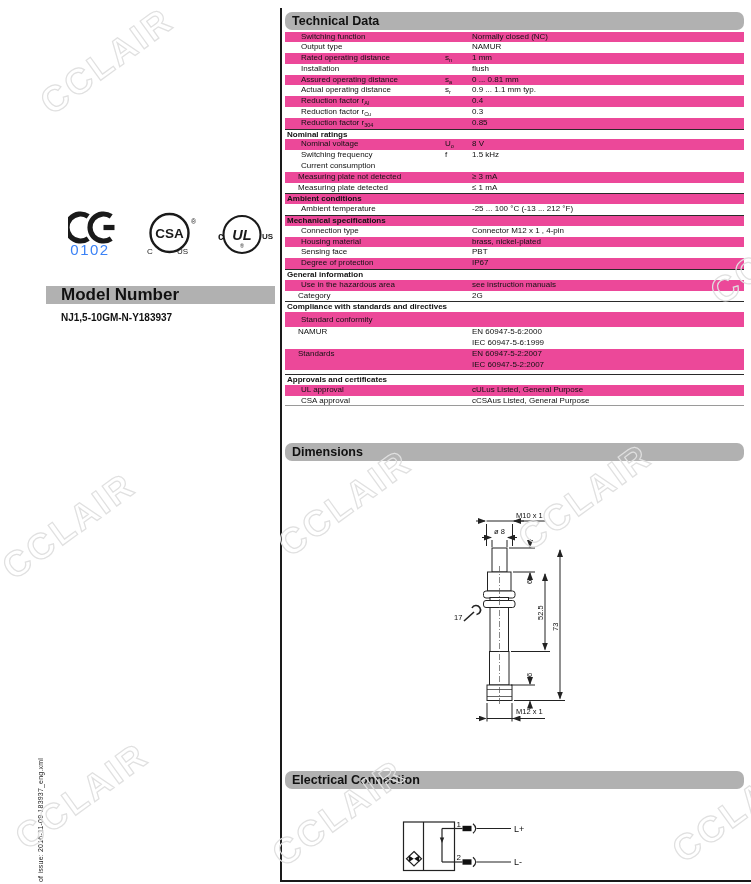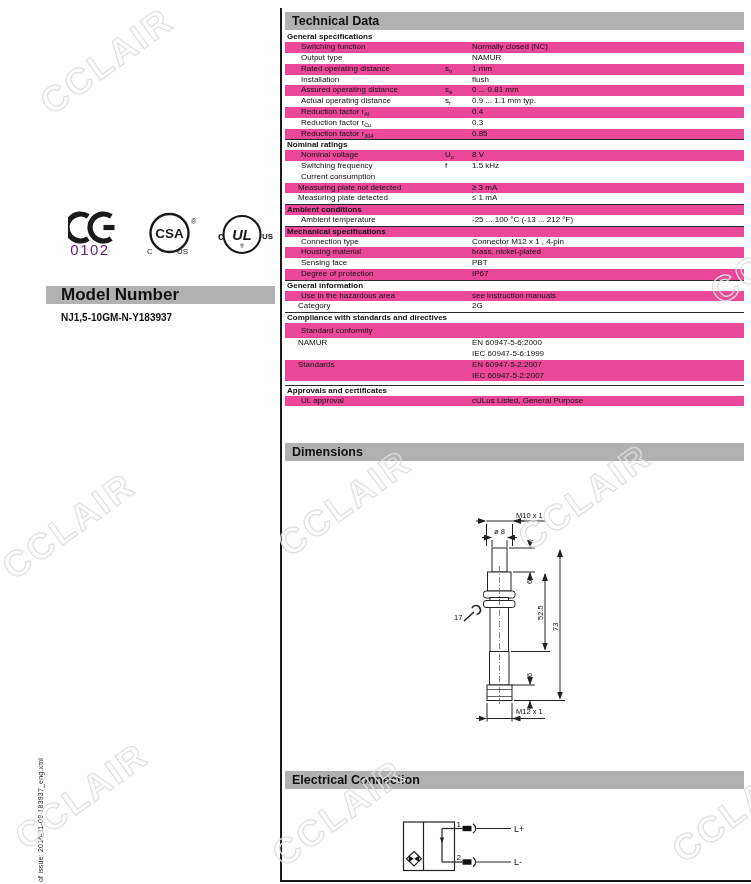--- a/index.html
+++ b/index.html
@@ -9,40 +9,40 @@
   .wm{position:absolute;z-index:3;font-weight:bold;font-size:36px;letter-spacing:3px;
       transform:rotate(-36deg);color:#ededed;pointer-events:none;user-select:none;}
   @supports (-webkit-text-stroke: 1px red){
     .wm{color:rgba(255,255,255,0.05);-webkit-text-stroke:1.2px #e0e0e0;}
   }
   
   #vline{position:absolute;left:280px;top:8px;width:2px;height:874px;background:#1a1a1a;z-index:1;}
   #bline{position:absolute;left:281px;top:880px;width:470px;height:2px;background:#1a1a1a;z-index:1;}
   
   .bar{position:absolute;left:285px;width:459px;height:18px;line-height:18px;background:#b1b1b1;
-       font-size:12.5px;font-weight:bold;padding-left:7px;box-sizing:border-box;z-index:2;}
+       font-size:12.5px;font-weight:bold;padding-left:7px;box-sizing:border-box;z-index:2;border-radius:7px;}
   
   #tdtable{position:absolute;left:285px;top:31.5px;width:459px;z-index:2;}
   .trow{position:relative;height:10.8px;line-height:10.9px;font-size:8px;box-sizing:border-box;}
   .trow.sec{font-weight:bold;}
   .trow.sh{background:#ec4899;}
   .trow.bt{border-top:1px solid #2a2a2a;}
   .trow.bb{border-bottom:1px solid #9a9a9a;}
   .trow.two{height:21.6px;}
   .trow.tall{height:15px;line-height:15px;}
   .trow.gap{height:3.5px;}
   .lbl{display:inline-block;white-space:nowrap;}
   .ind0{padding-left:2px;}.ind1{padding-left:16px;}.ind2{padding-left:13px;}
   .sym{position:absolute;left:160px;top:0;white-space:nowrap;}
   .val{position:absolute;left:187px;top:0;white-space:nowrap;}
   #tdtable sub,.lbl sub{font-size:5.5px;vertical-align:-1.5px;line-height:0;}
   
   #ce-mark{position:absolute;left:68px;top:211px;z-index:2;}
   #ce-num{position:absolute;left:64px;top:241px;width:52px;text-align:center;
-          font-size:15px;letter-spacing:1.5px;color:#701a75;z-index:2;}
+          font-size:15px;letter-spacing:1.5px;color:#3b82f6;z-index:2;}
   #csa-mark{position:absolute;left:145px;top:212px;z-index:2;}
   #ul-mark{position:absolute;left:216px;top:214px;z-index:2;}
   #model-bar{position:absolute;left:46px;top:286px;width:229px;height:18px;line-height:18px;
              background:#b1b1b1;font-size:17px;font-weight:bold;padding-left:15px;
              box-sizing:border-box;z-index:2;}
   #model-val{position:absolute;left:61px;top:312px;font-size:10px;font-weight:bold;z-index:2;}
   #footnote{position:absolute;left:37px;top:882px;transform:rotate(-90deg);transform-origin:0 0;
             font-size:7px;white-space:nowrap;letter-spacing:0.2px;color:#222;z-index:2;}
   
   #dimsvg{position:absolute;left:430px;top:500px;z-index:2;}
@@ -89,21 +89,20 @@
     <text x="46" y="25" font-size="8" font-weight="bold" fill="#1a1a1a">US</text>
   </svg>
 
   <div id="model-bar">Model Number</div>
   <div id="model-val">NJ1,5-10GM-N-Y183937</div>
 
   <div id="footnote">of issue: 2016-11-09   183937_eng.xml</div>
 
   <div class="bar" style="top:12px;">Technical Data</div>
   <div id="tdtable">
-      <div class="trow sec"><span class="lbl ind0">General specifications</span></div>
       <div class="trow sh"><span class="lbl ind1">Switching function</span><span class="val">Normally closed (NC)</span></div>
       <div class="trow"><span class="lbl ind1">Output type</span><span class="val">NAMUR</span></div>
       <div class="trow sh"><span class="lbl ind1">Rated operating distance</span><span class="sym">s<sub>n</sub></span><span class="val">1 mm</span></div>
       <div class="trow"><span class="lbl ind1">Installation</span><span class="val">flush</span></div>
       <div class="trow sh"><span class="lbl ind1">Assured operating distance</span><span class="sym">s<sub>a</sub></span><span class="val">0 ... 0.81 mm</span></div>
       <div class="trow"><span class="lbl ind1">Actual operating distance</span><span class="sym">s<sub>r</sub></span><span class="val">0.9 ... 1.1 mm typ.</span></div>
       <div class="trow sh"><span class="lbl ind1">Reduction factor r<sub>Al</sub></span><span class="val">0.4</span></div>
       <div class="trow"><span class="lbl ind1">Reduction factor r<sub>Cu</sub></span><span class="val">0.3</span></div>
       <div class="trow sh"><span class="lbl ind1">Reduction factor r<sub>304</sub></span><span class="val">0.85</span></div>
       <div class="trow sec bt"><span class="lbl ind0">Nominal ratings</span></div>
@@ -122,20 +121,21 @@
       <div class="trow sec bt"><span class="lbl ind0">General information</span></div>
       <div class="trow sh"><span class="lbl ind1">Use in the hazardous area</span><span class="val">see instruction manuals</span></div>
       <div class="trow"><span class="lbl ind2">Category</span><span class="val">2G</span></div>
       <div class="trow sec bt"><span class="lbl ind0">Compliance with standards and directives</span></div>
       <div class="trow tall sh"><span class="lbl ind1">Standard conformity</span></div>
       <div class="trow two"><span class="lbl ind2">NAMUR</span><span class="val">EN 60947-5-6:2000<br>IEC 60947-5-6:1999</span></div>
       <div class="trow two sh"><span class="lbl ind2">Standards</span><span class="val">EN 60947-5-2:2007<br>IEC 60947-5-2:2007</span></div>
       <div class="trow gap"></div>
       <div class="trow sec bt"><span class="lbl ind0">Approvals and certificates</span></div>
       <div class="trow sh"><span class="lbl ind1">UL approval</span><span class="val">cULus Listed, General Purpose</span></div>
+      <div class="trow bb"><span class="lbl ind1">CSA approval</span><span class="val">cCSAus Listed, General Purpose</span></div>
     </div>
 
   <div class="bar" style="top:443px;">Dimensions</div>
 
   <svg id="dimsvg" width="180" height="235" viewBox="0 0 180 235">
     <defs>
       <marker id="ar" orient="auto-start-reverse" markerWidth="8" markerHeight="6" refX="7" refY="3">
         <path d="M0,0 L8,3 L0,6 z" fill="#222"></path>
       </marker>
     </defs>

